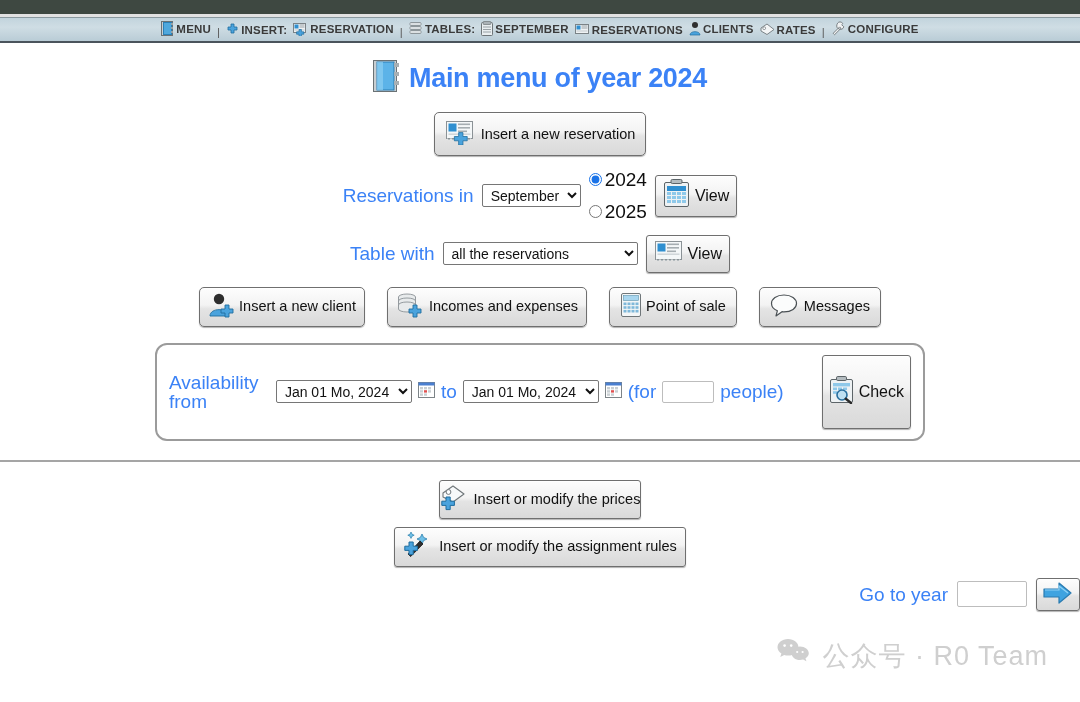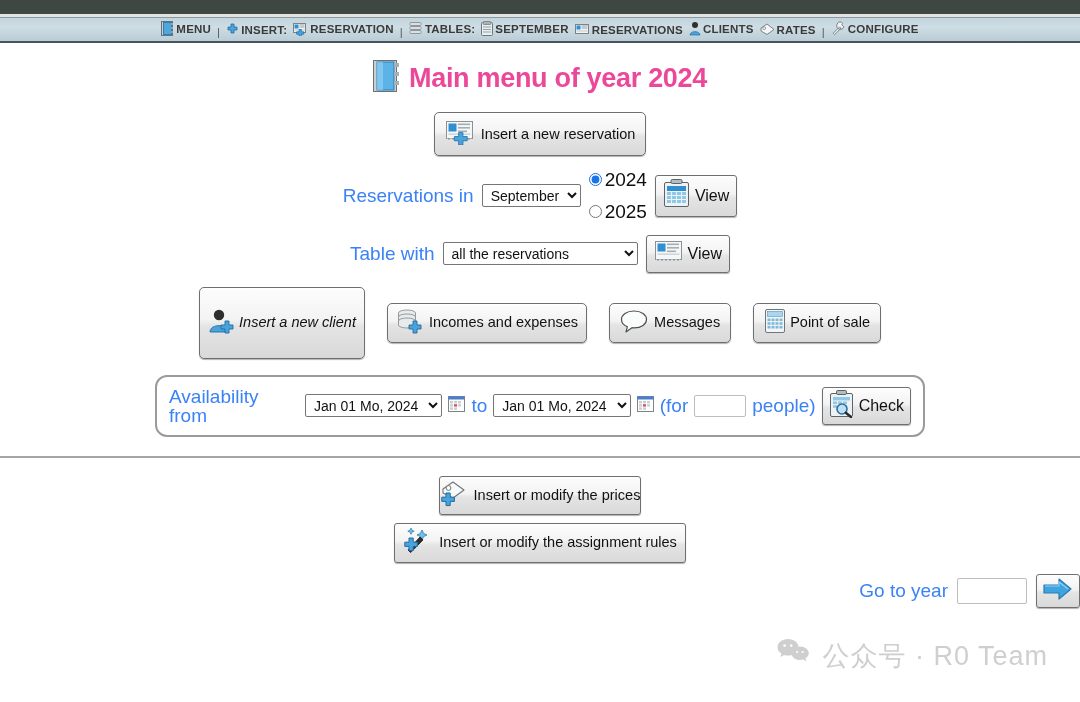--- a/index.html
+++ b/index.html
@@ -71,21 +71,21 @@
   .title-row {
     display: flex;
     align-items: center;
     justify-content: center;
     gap: 8px;
     margin-top: 17px;
   }
   .page-title {
     font-size: 27px;
     font-weight: bold;
-    color: #ec4899;
+    color: #3b82f6;
     letter-spacing: -0.3px;
     line-height: 1;
   }
 
   .row {
     display: flex;
     align-items: center;
     justify-content: center;
     gap: 8px;
   }
@@ -418,21 +418,21 @@
           <rect x="3.5" y="14.5" width="22" height="1.4" fill="#ccd2d5"></rect>
           <path d="M2,20 l2,2 l2,-2 l2,2 l2,-2 l2,2 l2,-2 l2,2 l2,-2 l2,2 l2,-2 l2,2 l2,-2" fill="none" stroke="#b6bdc0" stroke-width="1"></path>
         </svg>
       </span>
       <span class="btn-label" style="font-size:16px;">View</span>
     </button>
   </div>
 
   <div class="row" style="margin-top:14px; gap:22px;">
 
-    <button class="btn" style="padding:20px 8px;font-style:italic;">
+    <button class="btn" style="padding:4px 8px;">
       <span class="ico">
         <svg width="27" height="26" viewBox="0 0 27 26">
           <circle cx="11" cy="7" r="5.2" fill="#2e2e2e"></circle>
           <path d="M2,24 C2,15.5 20,15.5 20,24 z" fill="#4aa3dd" stroke="#1f6d9e" stroke-width="0.9"></path>
           <path d="M17,13 h4 v4 h4 v4 h-4 v4 h-4 v-4 h-4 v-4 h4 z" fill="#4aa3dd" stroke="#1f6d9e" stroke-width="0.9" stroke-linejoin="round"></path>
         </svg>
       </span>
       <span class="btn-label">Insert a new client</span>
     </button>
 
@@ -444,29 +444,20 @@
             <path d="M2.5,5 v4 a8.5,3 0 0 0 17,0 v-4"></path>
             <ellipse cx="11" cy="9" rx="8.5" ry="3"></ellipse>
             <path d="M2.5,9 v4 a8.5,3 0 0 0 17,0 v-4"></path>
             <ellipse cx="11" cy="13" rx="8.5" ry="3"></ellipse>
             <path d="M2.5,13 v4 a8.5,3 0 0 0 17,0 v-4"></path>
           </g>
           <path d="M17,13 h4 v4 h4 v4 h-4 v4 h-4 v-4 h-4 v-4 h4 z" fill="#4aa3dd" stroke="#1f6d9e" stroke-width="0.9" stroke-linejoin="round"></path>
         </svg>
       </span>
       <span class="btn-label">Incomes and expenses</span>
-    </button>
-
-    <button class="btn" style="padding:4px 10px;">
-      <span class="ico">
-        <svg width="30" height="26" viewBox="0 0 30 26">
-          <path d="M14,3 C6.5,3 1.5,7 1.5,11.5 C1.5,14.6 3.9,17.3 7.4,18.7 L6,24 L12,19.7 C12.6,19.8 13.3,19.9 14,19.9 C21.5,19.9 26.5,16 26.5,11.5 C26.5,7 21.5,3 14,3 z" fill="#fbfcfc" stroke="#4a5054" stroke-width="1.2" stroke-linejoin="round"></path>
-        </svg>
-      </span>
-      <span class="btn-label">Messages</span>
     </button>
 
     <button class="btn" style="padding:4px 10px;">
       <span class="ico">
         <svg width="22" height="26" viewBox="0 0 22 26">
           <rect x="1.5" y="1.5" width="19" height="23" rx="1.5" fill="#f3f6f7" stroke="#6f7679"></rect>
           <rect x="3.5" y="3.5" width="15" height="5" fill="#a8d6ef" stroke="#5d93ad" stroke-width="0.6"></rect>
           <g fill="#7fb8da">
             <rect x="3.5" y="10.5" width="3" height="2.6"></rect>
               <rect x="7.5" y="10.5" width="3" height="2.6"></rect>
@@ -479,20 +470,29 @@
             <rect x="3.5" y="17.9" width="3" height="2.6"></rect>
               <rect x="7.5" y="17.9" width="3" height="2.6"></rect>
             <rect x="11.5" y="17.9" width="3" height="2.6"></rect>
               <rect x="15.5" y="17.9" width="3" height="2.6"></rect>
           </g>
         </svg>
       </span>
       <span class="btn-label">Point of sale</span>
     </button>
 
+    <button class="btn" style="padding:4px 10px;">
+      <span class="ico">
+        <svg width="30" height="26" viewBox="0 0 30 26">
+          <path d="M14,3 C6.5,3 1.5,7 1.5,11.5 C1.5,14.6 3.9,17.3 7.4,18.7 L6,24 L12,19.7 C12.6,19.8 13.3,19.9 14,19.9 C21.5,19.9 26.5,16 26.5,11.5 C26.5,7 21.5,3 14,3 z" fill="#fbfcfc" stroke="#4a5054" stroke-width="1.2" stroke-linejoin="round"></path>
+        </svg>
+      </span>
+      <span class="btn-label">Messages</span>
+    </button>
+
   </div>
 
   <div style="margin-top:16px;">
     <div class="avail-box">
       <span class="label-txt">Availability from</span>
 
       <select class="ui-select" style="width:140px;" id="from-select"><option>Jan 01 Mo, 2024</option><option>Jan 02 Tu, 2024</option><option>Jan 03 We, 2024</option></select>
       <span class="ico">
         <svg class="cal-ico" viewBox="0 0 17 16">
           <rect x="0.5" y="0.5" width="16" height="15" fill="#ffffff" stroke="#7d8488"></rect>
@@ -527,21 +527,21 @@
               <rect x="6" y="11.4" width="3" height="2.4"></rect>
           </g>
           <rect x="6" y="8.2" width="3" height="2.4" fill="#e05050"></rect>
         </svg>
       </span>
 
       <span class="label-txt">(for</span>
       <input class="ui-text" style="width: 52px;" type="text" id="people-input">
       <span class="label-txt">people)</span>
 
-      <button class="btn square" style="padding:2px 6px;">
+      <button class="btn square" style="padding:20px 6px;margin-left:32px;">
         <span class="ico">
           <svg width="26" height="28" viewBox="0 0 26 28">
             <rect x="1.5" y="3.5" width="22" height="23" rx="1.5" fill="#eef2f4" stroke="#5c6468"></rect>
             <rect x="7.5" y="0.5" width="10" height="4" rx="1.3" fill="#b4bcc0" stroke="#5c6468"></rect>
             <g fill="#8fc9ea">
               <rect x="4" y="7" width="17" height="3.4"></rect>
               <rect x="4" y="11.5" width="4" height="2.6"></rect>
                 <rect x="9" y="11.5" width="4" height="2.6"></rect>
                 <rect x="14" y="11.5" width="4" height="2.6"></rect>
               <rect x="4" y="15.2" width="4" height="2.6"></rect>

